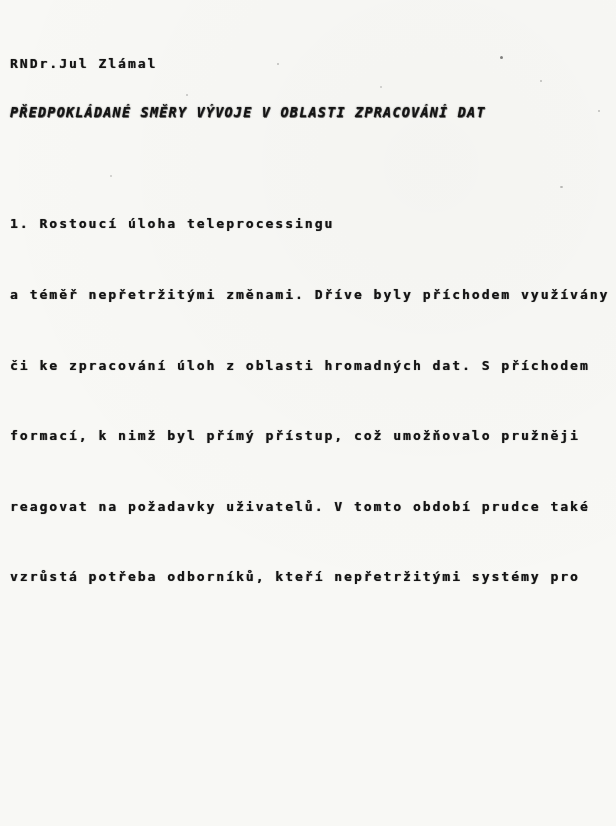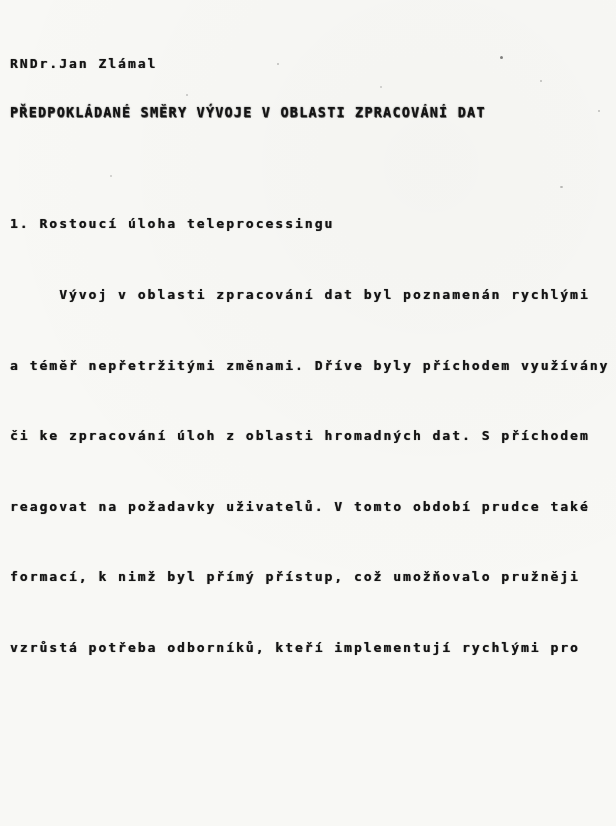--- a/index.html
+++ b/index.html
@@ -35,20 +35,21 @@
     left: 10px;
     top: 5px;
   }
   .doc-title {
     position: absolute;
     left: 10px;
     top: 101px;
     letter-spacing: 1.2px;
     font-size: 13.5px;
     text-shadow: 0 0 1.4px rgba(10,10,10,0.8), 0.5px 0.5px 0 rgba(0,0,0,0.5);
+    font-style: italic;
   }
   .section-heading {
     position: absolute;
     left: 10px;
     top: 212px;
   }
   .body-text {
     position: absolute;
     left: 10px;
     top: 236px;
@@ -67,34 +68,33 @@
   .s7 { width: 2px; height: 2px; left: 380px; top: 86px; opacity: .4; }
   .s8 { width: 3px; height: 2px; left: 560px; top: 186px; opacity: .55; }
   .s9 { width: 2px; height: 2px; left: 110px; top: 175px; opacity: .4; }
 </style>
 </head>
 <body>
 
 <div class="page">
 
   <div class="author-block tw">
-    <div>RNDr.Jan Zlámal</div>
+    <div>RNDr.Jul Zlámal</div>
   </div>
 
   <div class="doc-title tw">PŘEDPOKLÁDANÉ SMĚRY VÝVOJE V OBLASTI ZPRACOVÁNÍ DAT</div>
 
   <div class="section-heading tw">1. Rostoucí úloha teleprocessingu</div>
 
   <div class="body-text tw">
-    <div>     Vývoj v oblasti zpracování dat byl poznamenán rychlými</div>
     <div>a téměř nepřetržitými změnami. Dříve byly příchodem využívány</div>
     <div>či ke zpracování úloh z oblasti hromadných dat. S příchodem</div>
+    <div>formací, k nimž byl přímý přístup, což umožňovalo pružněji</div>
     <div>reagovat na požadavky uživatelů. V tomto období prudce také</div>
-    <div>formací, k nimž byl přímý přístup, což umožňovalo pružněji</div>
-    <div>vzrůstá potřeba odborníků, kteří implementují rychlými pro</div>
+    <div>vzrůstá potřeba odborníků, kteří nepřetržitými systémy pro</div>
     
     
     
     
     
     
     
     
     
     

